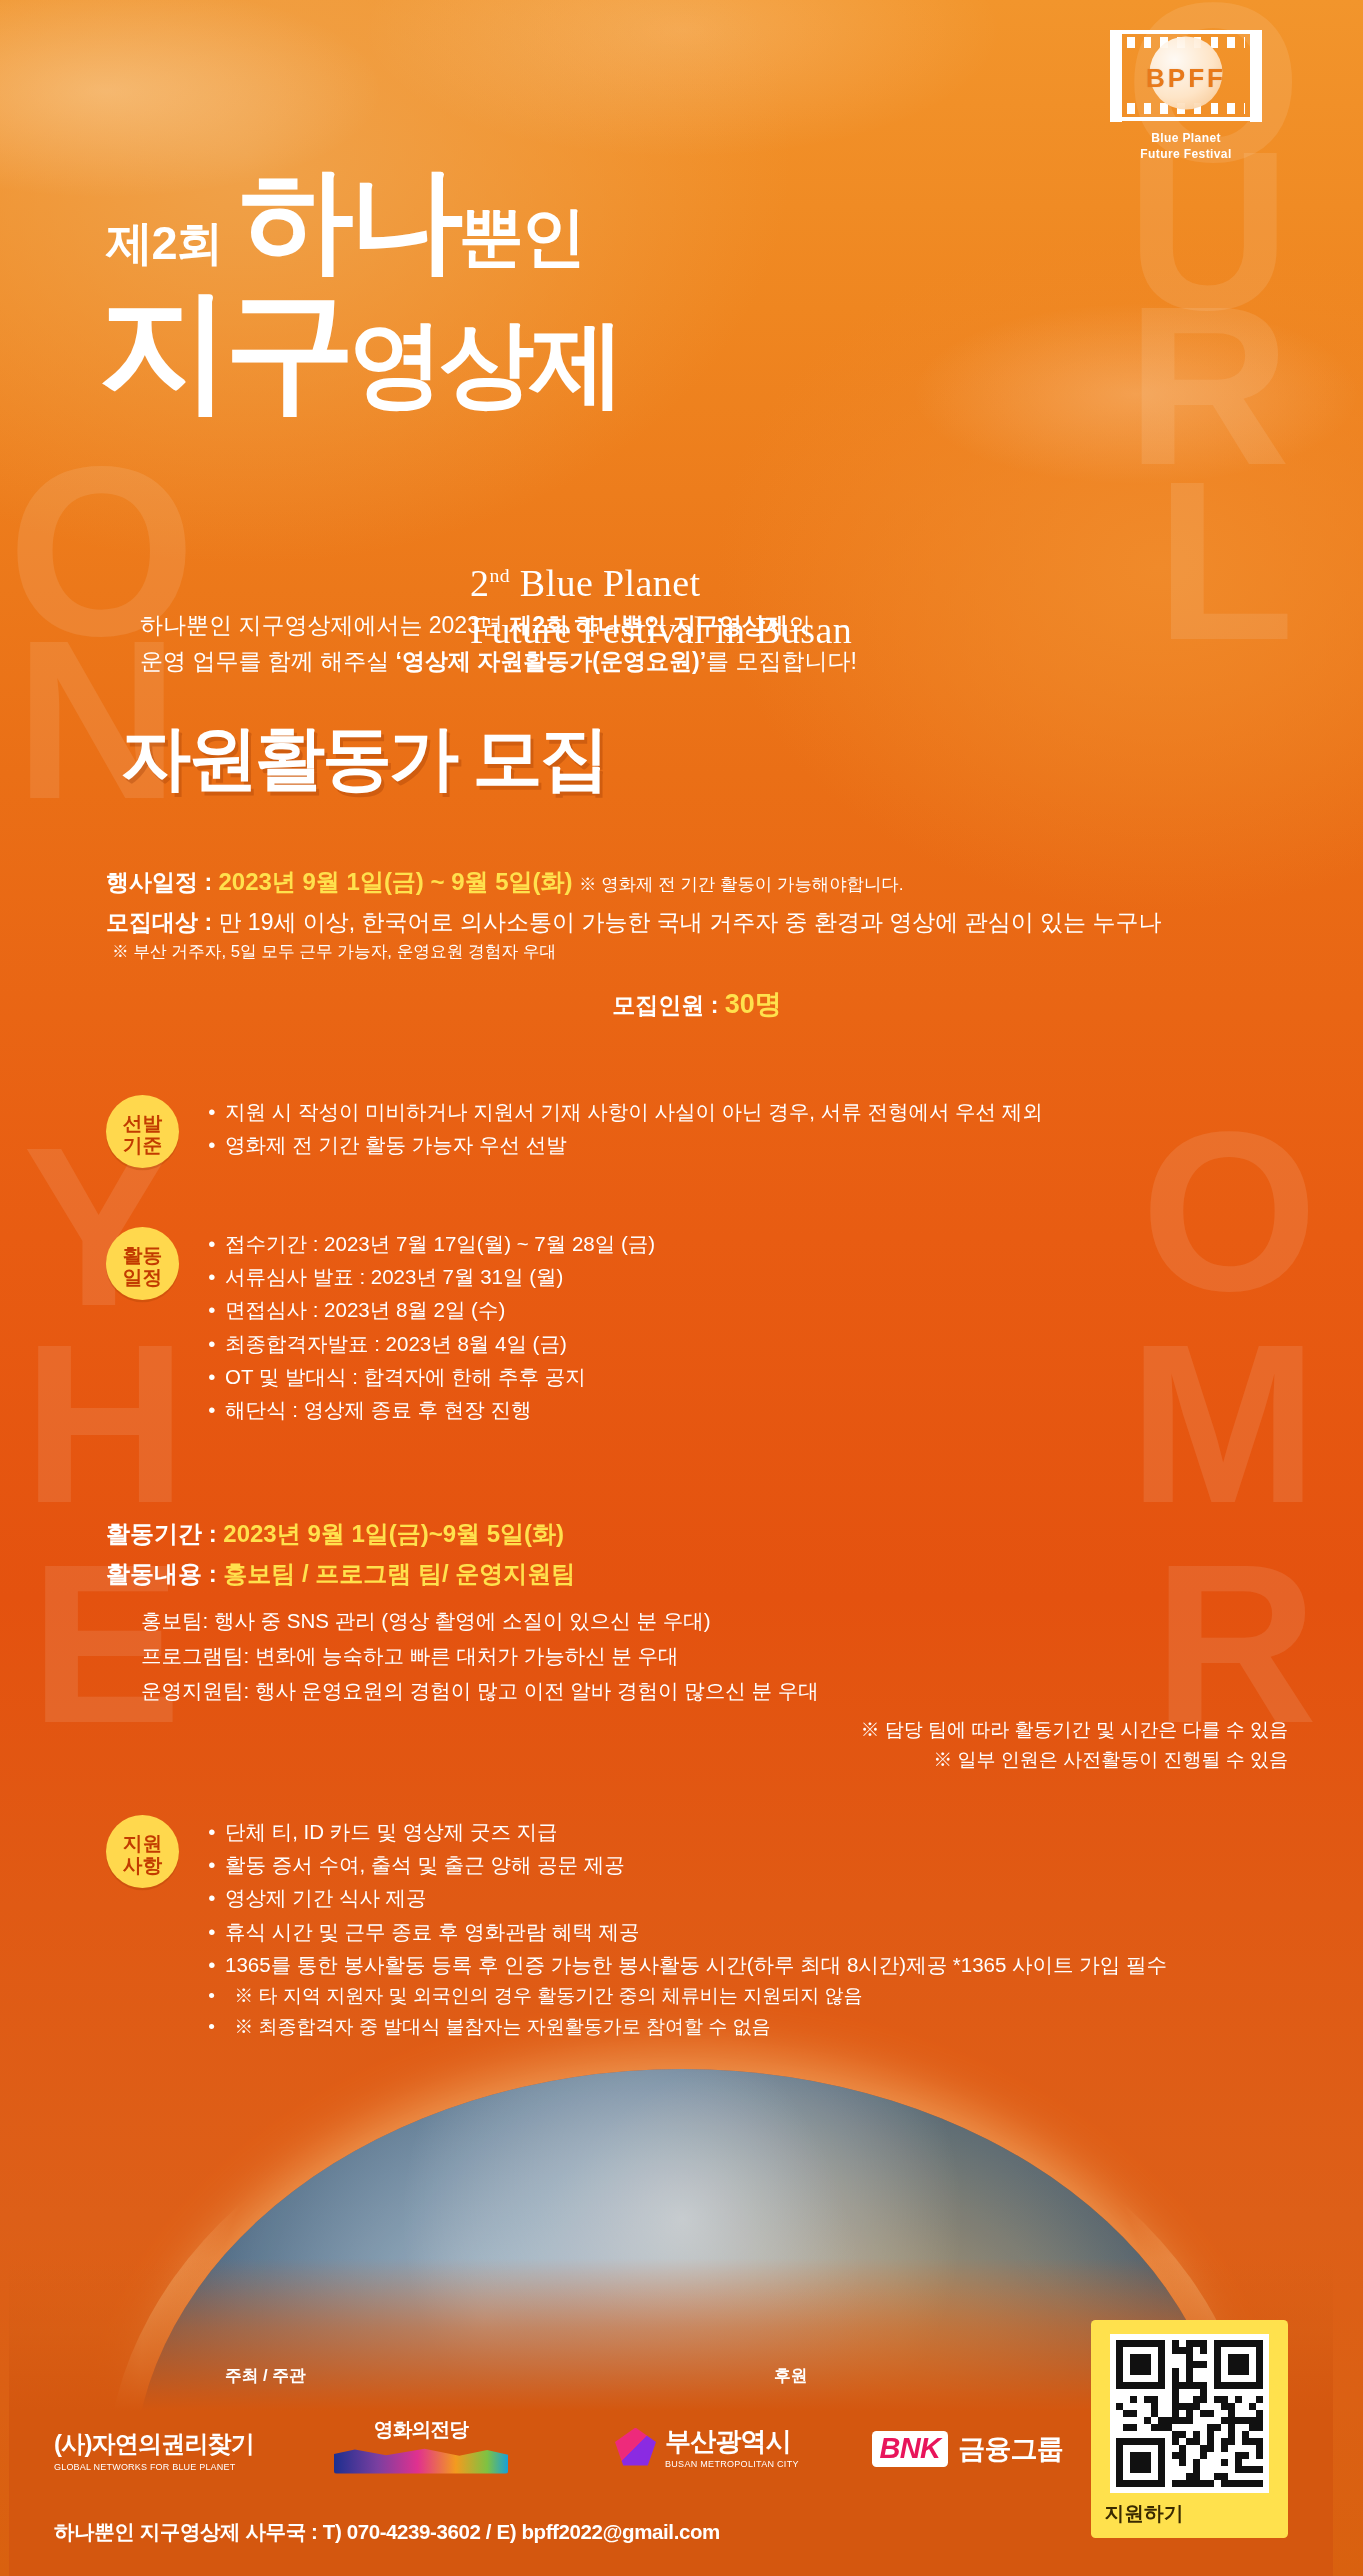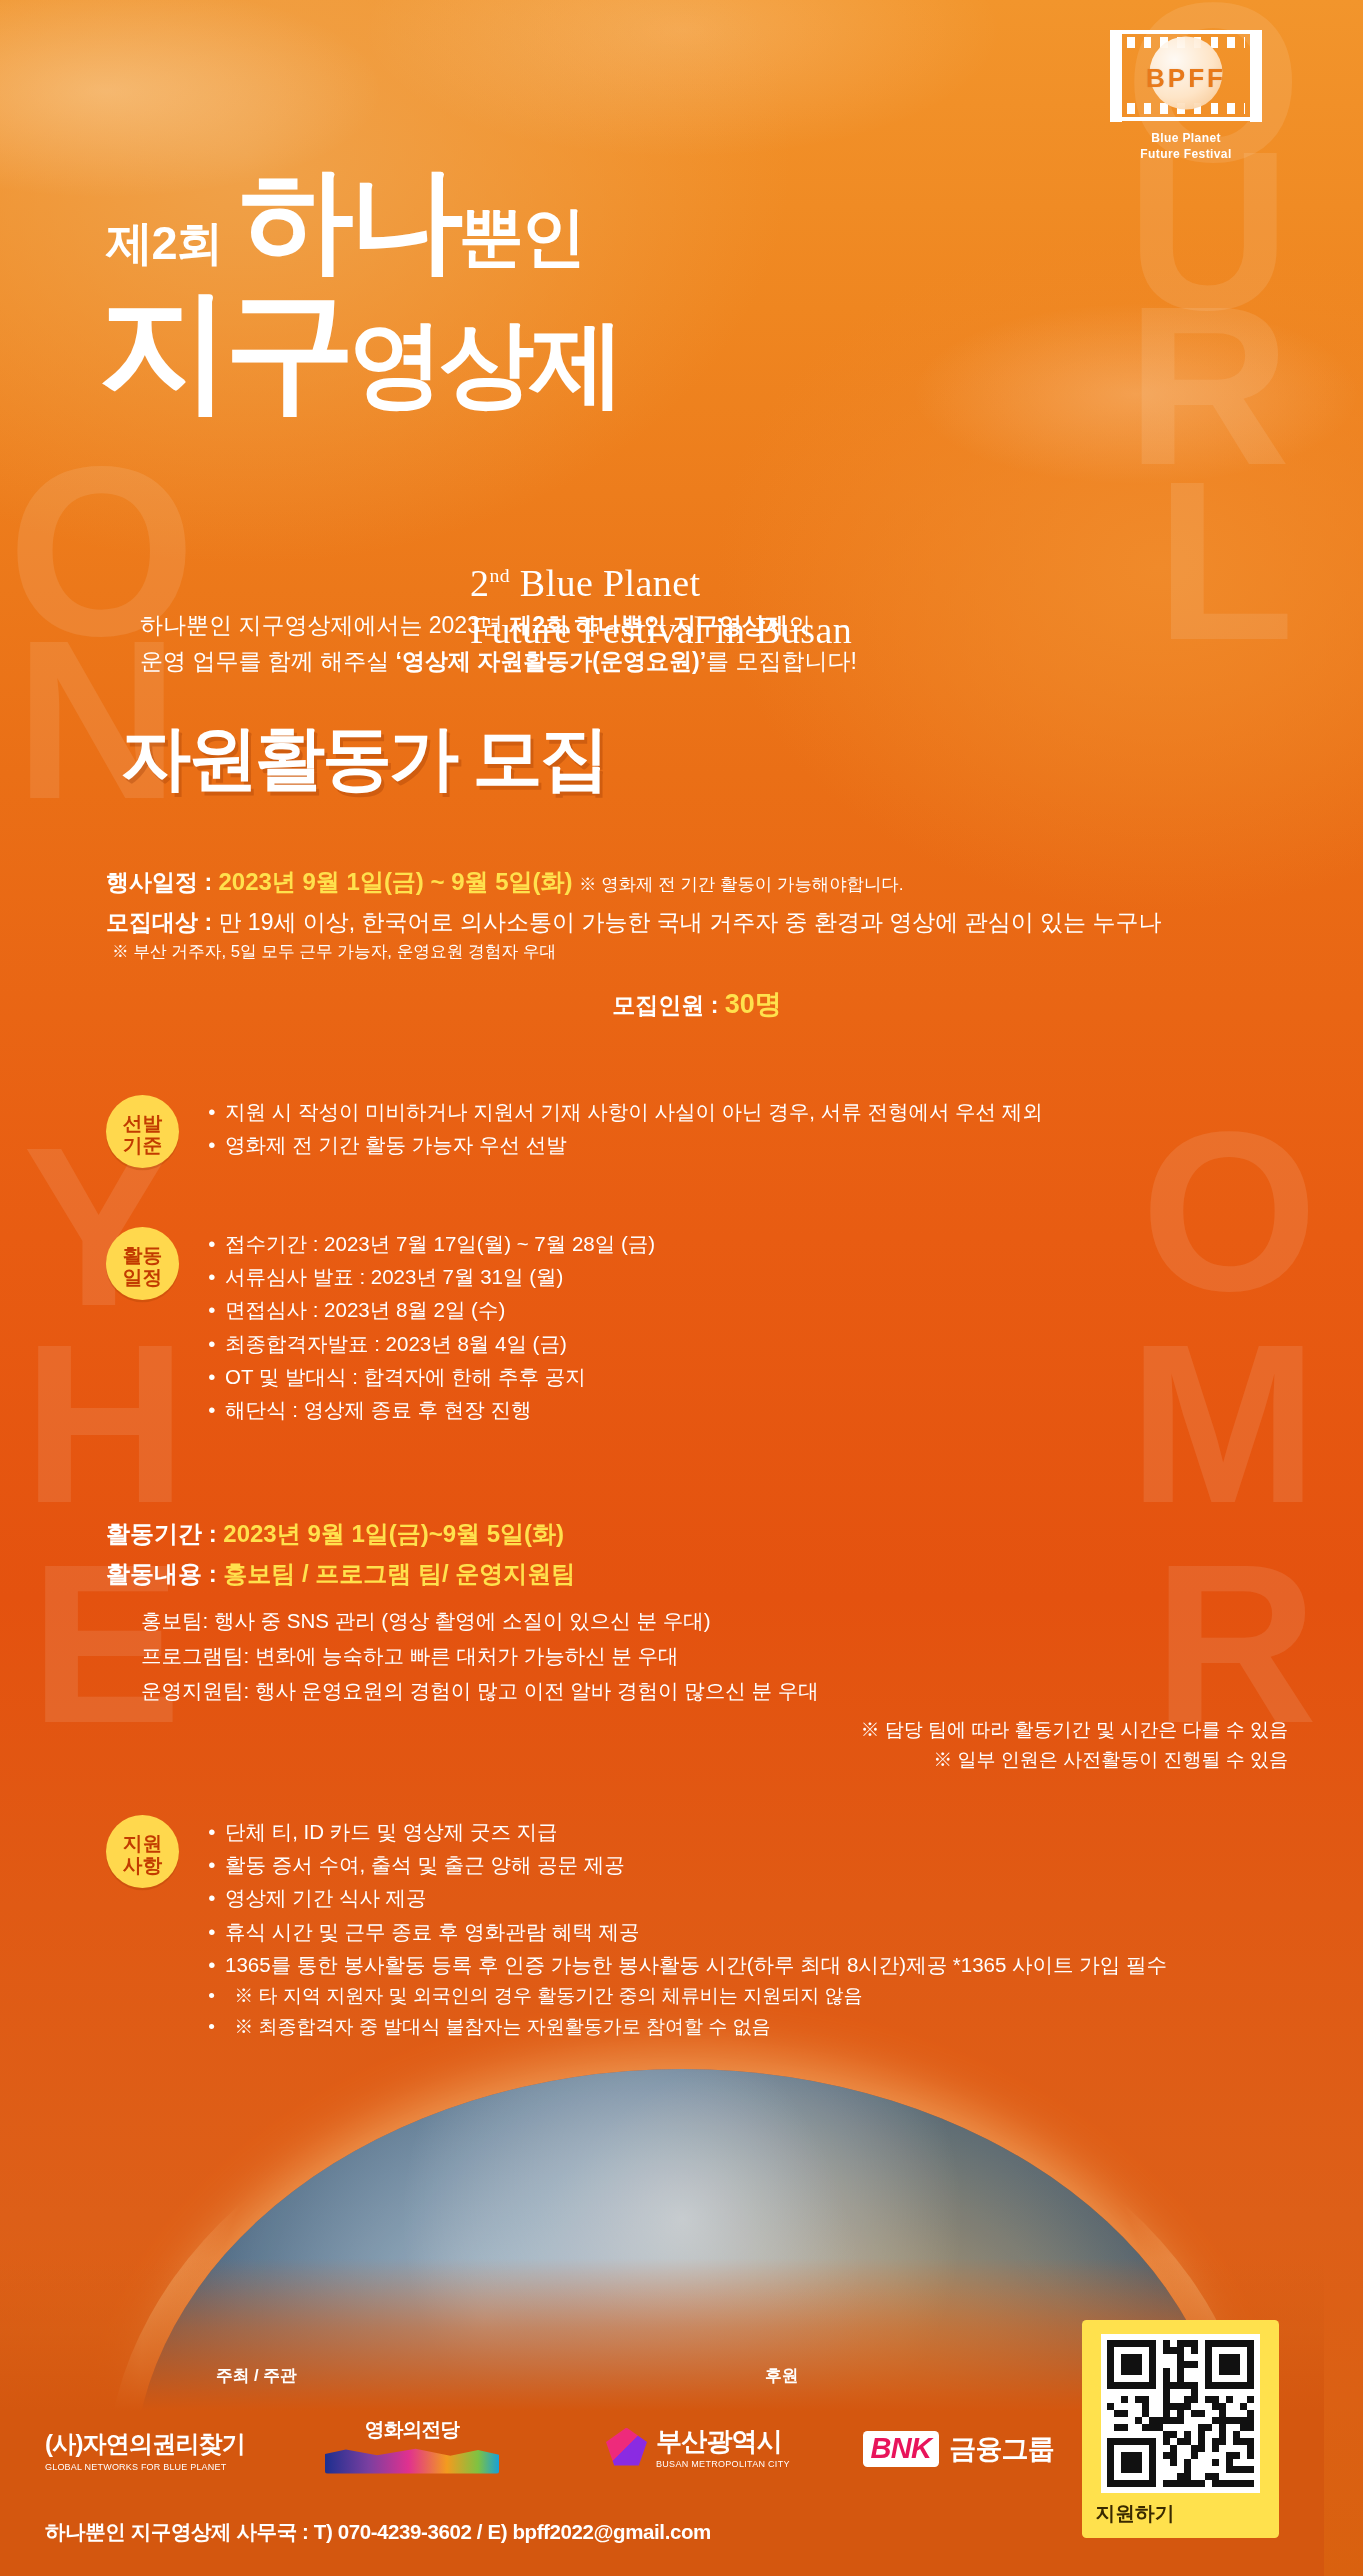--- a/index.html
+++ b/index.html
@@ -149,21 +149,21 @@
     opacity:.97;
   }
   .earth-glow{
     position:absolute;left:50%;transform:translateX(-50%);
     bottom:-337px;width:1152px;height:864px;border-radius:50%;
     background:radial-gradient(circle at 50% 40%, rgba(255,225,170,0) 62%, rgba(255,220,160,.45) 70%, rgba(255,210,140,0) 80%);
   }
 
   
   .footer{
-    position:absolute;left:0;bottom:0;width:1324px;height:318px;
+    position:absolute;left:9px;bottom:0;width:1324px;height:318px;
     background:linear-gradient(180deg, rgba(215,92,20,0) 0%, rgba(214,92,20,.55) 22%, #d4570f 48%, #d4570f 100%);
   }
   .org-label{position:absolute;color:#fff;font-size:16.7px;font-weight:bold;}
   .lbl-host{left:216px;bottom:189px;}
   .lbl-spons{left:765px;bottom:189px;}
   .logos{position:absolute;left:45px;bottom:98px;width:1046px;height:68px;}
   .logo{position:absolute;color:#fff;}
   .lg-nature{left:0;bottom:6px;}
   .lg-nature .kr{font-size:24px;font-weight:bold;letter-spacing:-0.8px;}
   .lg-nature .en{font-size:9px;letter-spacing:0.2px;margin-top:2.3px;}

